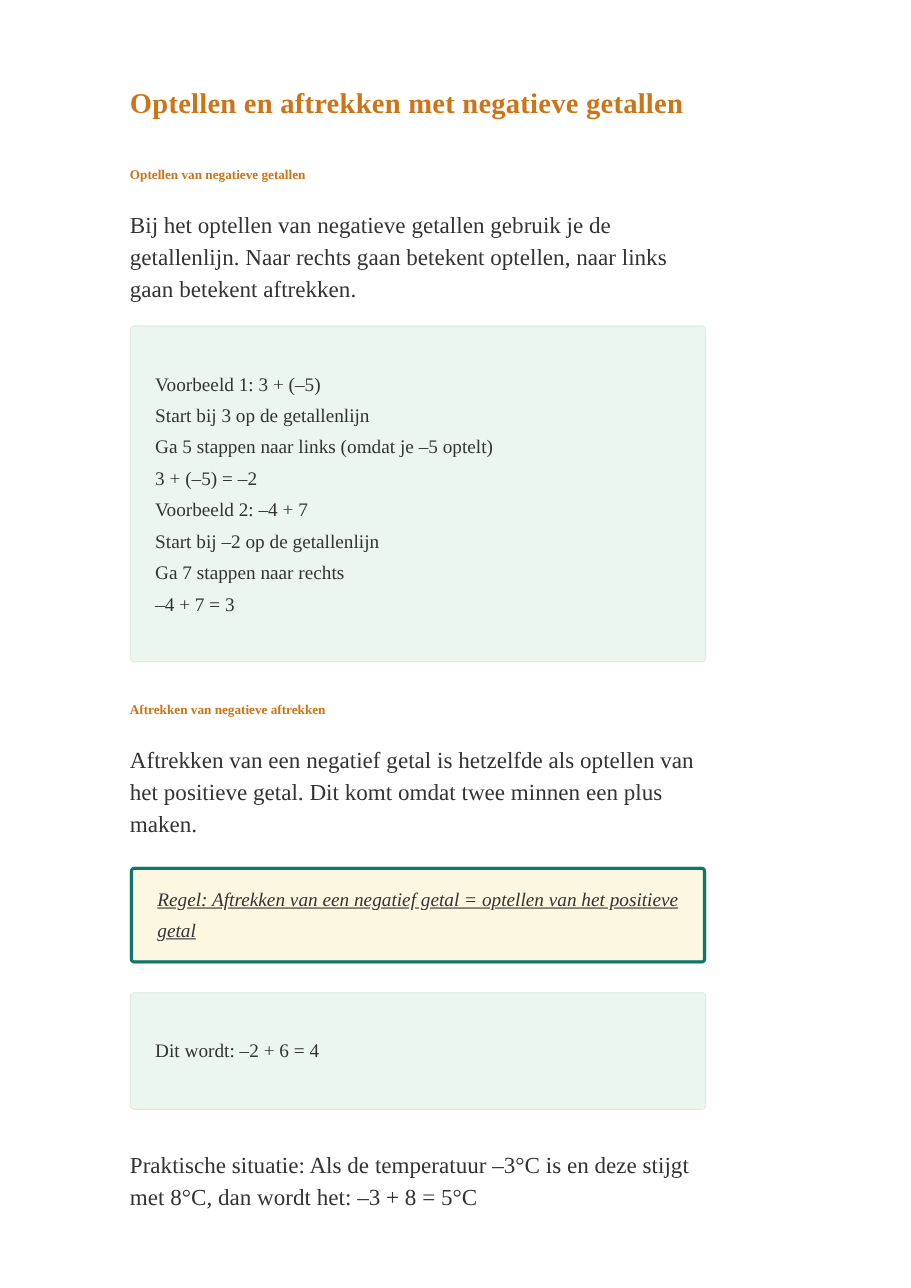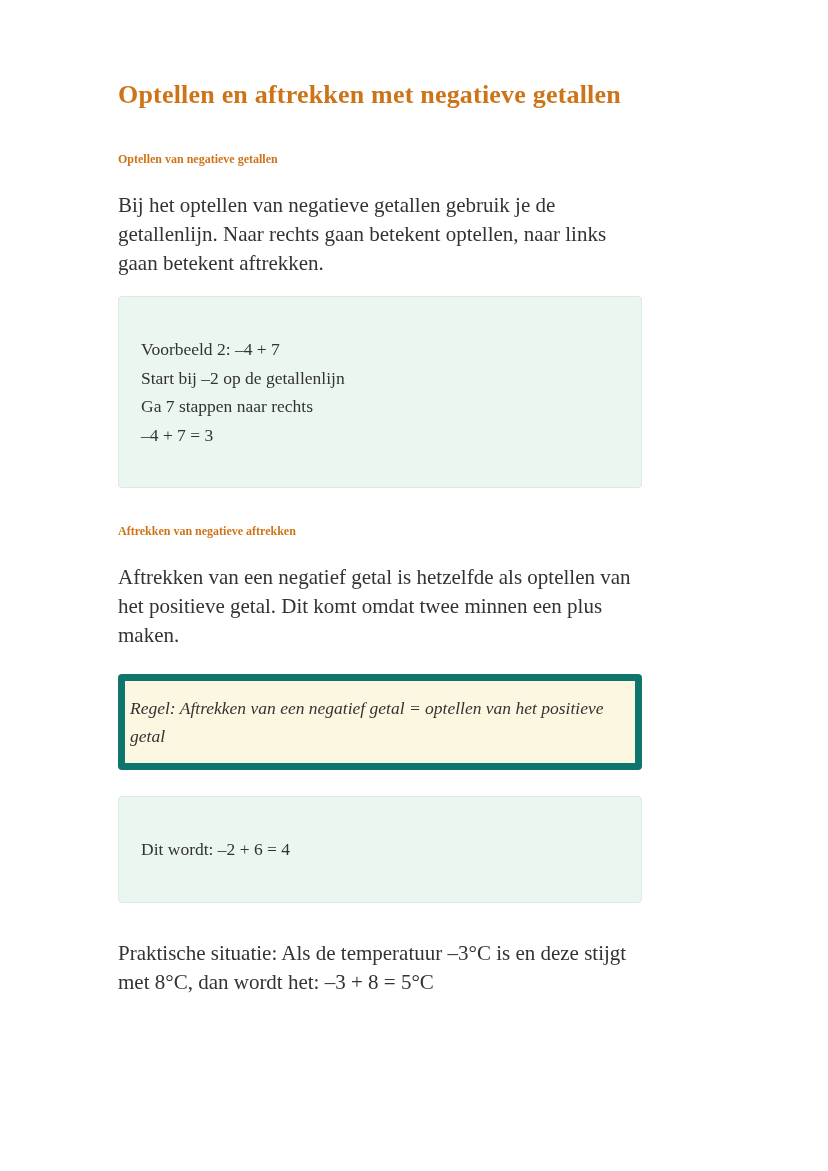--- a/index.html
+++ b/index.html
@@ -38,49 +38,54 @@
     border: 1px solid #dcebdf;
     border-radius: 4px;
     padding: 38px 22px;
     margin: 14px 0 36px 0;
   }
   .example-box .line {
     font-size: 17.5px;
     line-height: 28.5px;
   }
   .example-block + .example-block {
-    margin-top: 17px;
-    font-style: italic;
   }
   .rule-box {
     background: #fcf7e1;
-    border: 7px solid #0f766e;
+    border: 3px solid #0f766e;
     border-radius: 4px;
-    padding: 13px 5px;
+    padding: 13px 22px;
     margin: 24px 0 26px 0;
+    text-decoration: underline;
   }
   .rule-box .rule-text {
     font-style: italic;
     font-size: 17.5px;
     line-height: 28px;
     color: #333333;
   }
 </style>
 </head>
 <body>
 
 <div class="page">
 
   <h1 class="title">Optellen en aftrekken met negatieve getallen</h1>
 
   <h2 class="section-heading">Optellen van negatieve getallen</h2>
 
   <p class="body-text">Bij het optellen van negatieve getallen gebruik je de getallenlijn. Naar rechts gaan betekent optellen, naar links gaan betekent aftrekken.</p>
 
   <div class="example-box">
+    <div class="example-block">
+      <p class="line">Voorbeeld 1: 3 + (–5)</p>
+      <p class="line">Start bij 3 op de getallenlijn</p>
+      <p class="line">Ga 5 stappen naar links (omdat je –5 optelt)</p>
+      <p class="line">3 + (–5) = –2</p>
+    </div>
     <div class="example-block">
       <p class="line">Voorbeeld 2: –4 + 7</p>
       <p class="line">Start bij –2 op de getallenlijn</p>
       <p class="line">Ga 7 stappen naar rechts</p>
       <p class="line">–4 + 7 = 3</p>
     </div>
   </div>
 
   <h2 class="section-heading">Aftrekken van negatieve aftrekken</h2>
 

